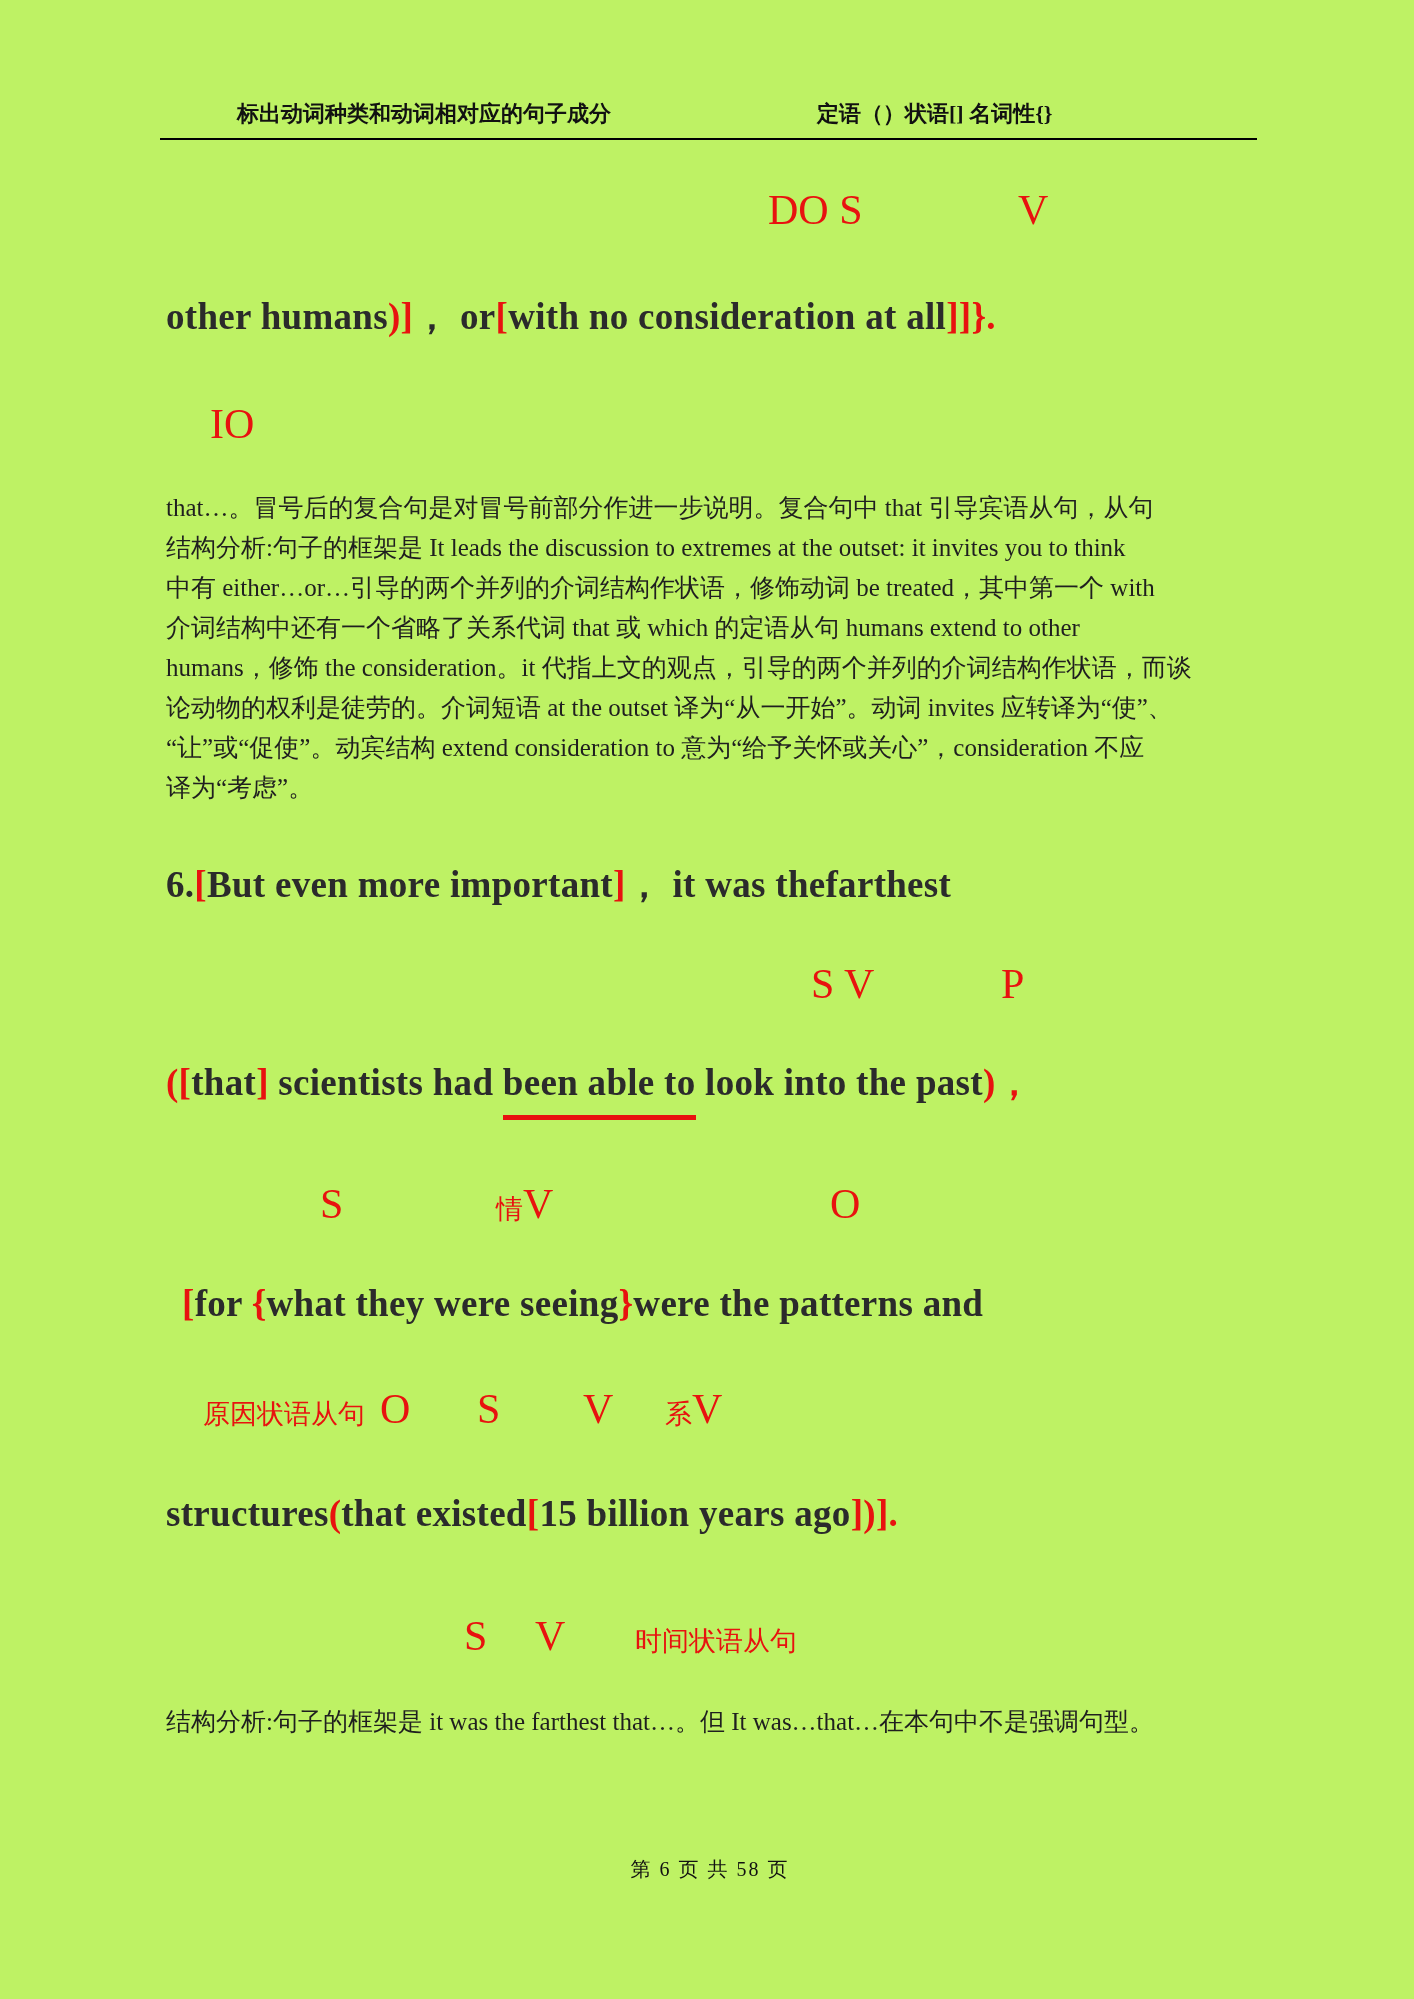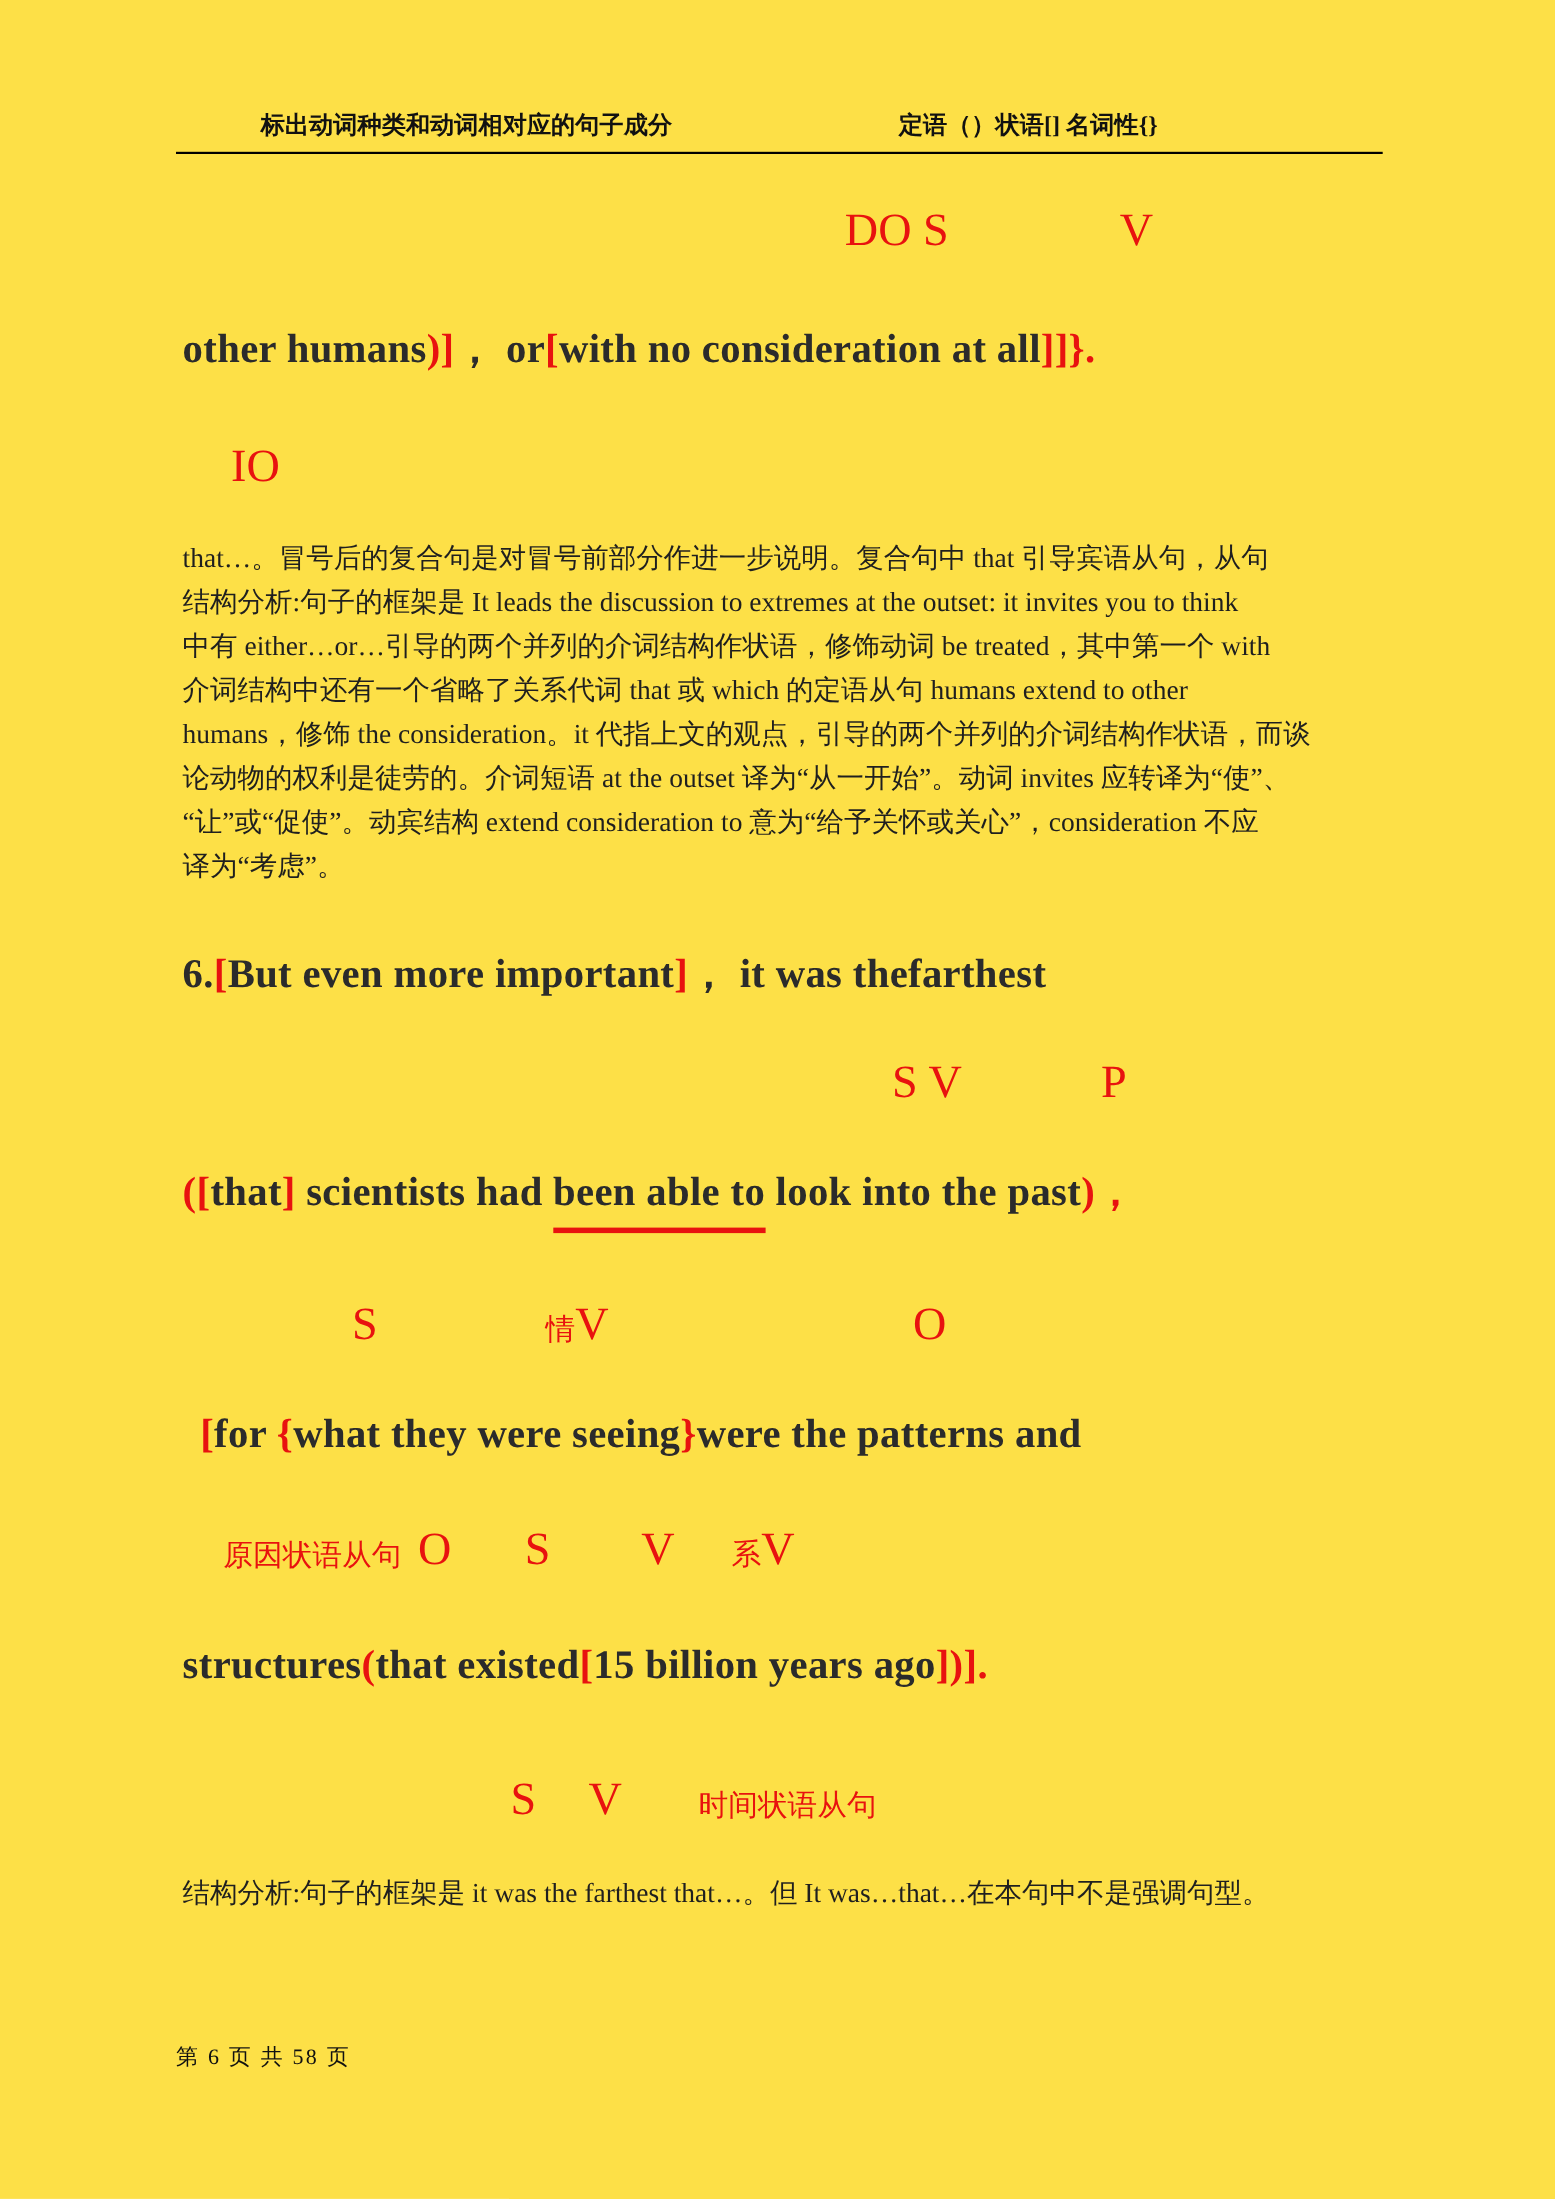--- a/index.html
+++ b/index.html
@@ -1,19 +1,19 @@
 <!DOCTYPE html>
 <html><head>
 <meta charset="utf-8">
 <style>
   html,body{margin:0;padding:0;background:#ffffff;}
   .page{
     position:relative;
     width:1414px;height:1999px;
-    background:#fde047;
+    background:#bef264;
     font-family:"Liberation Serif","DejaVu Serif",serif;
     color:#222222;
     overflow:hidden;
   }
   .abs{position:absolute;white-space:nowrap;}
   
   .hdr{font-size:22px;font-weight:bold;color:#111;}
   .rule{position:absolute;left:160px;top:138px;width:1097px;border-top:2px solid #000;height:0;}
   
   .sentence{
@@ -25,21 +25,21 @@
   
   .ann{font-size:42px;color:#e8120f;white-space:nowrap;}
   .ann-cjk{font-size:27px;color:#e8120f;white-space:nowrap;font-family:Liberation Mono, monospace;}
   .ann .cjk-inline{font-size:27px;}
   
   .para-line{font-size:25px;line-height:40px;color:#1f1f1f;white-space:nowrap;}
   .para2-line{font-size:25px;line-height:43px;color:#1f1f1f;white-space:nowrap;}
   
   .footer{
     position:absolute;left:160px;top:1856px;width:1100px;
-    font-size:20px;color:#111;letter-spacing:2px;
+    text-align:center;font-size:20px;color:#111;letter-spacing:2px;
   }
 </style>
 </head>
 <body>
 
 <div class="page">
 
   <div class="abs hdr" style="left:237px;top:99px;">标出动词种类和动词相对应的句子成分</div>
   <div class="abs hdr" style="left:817px;top:99px;">定语（）状语[] 名词性{}</div>
   <div class="rule"></div>

